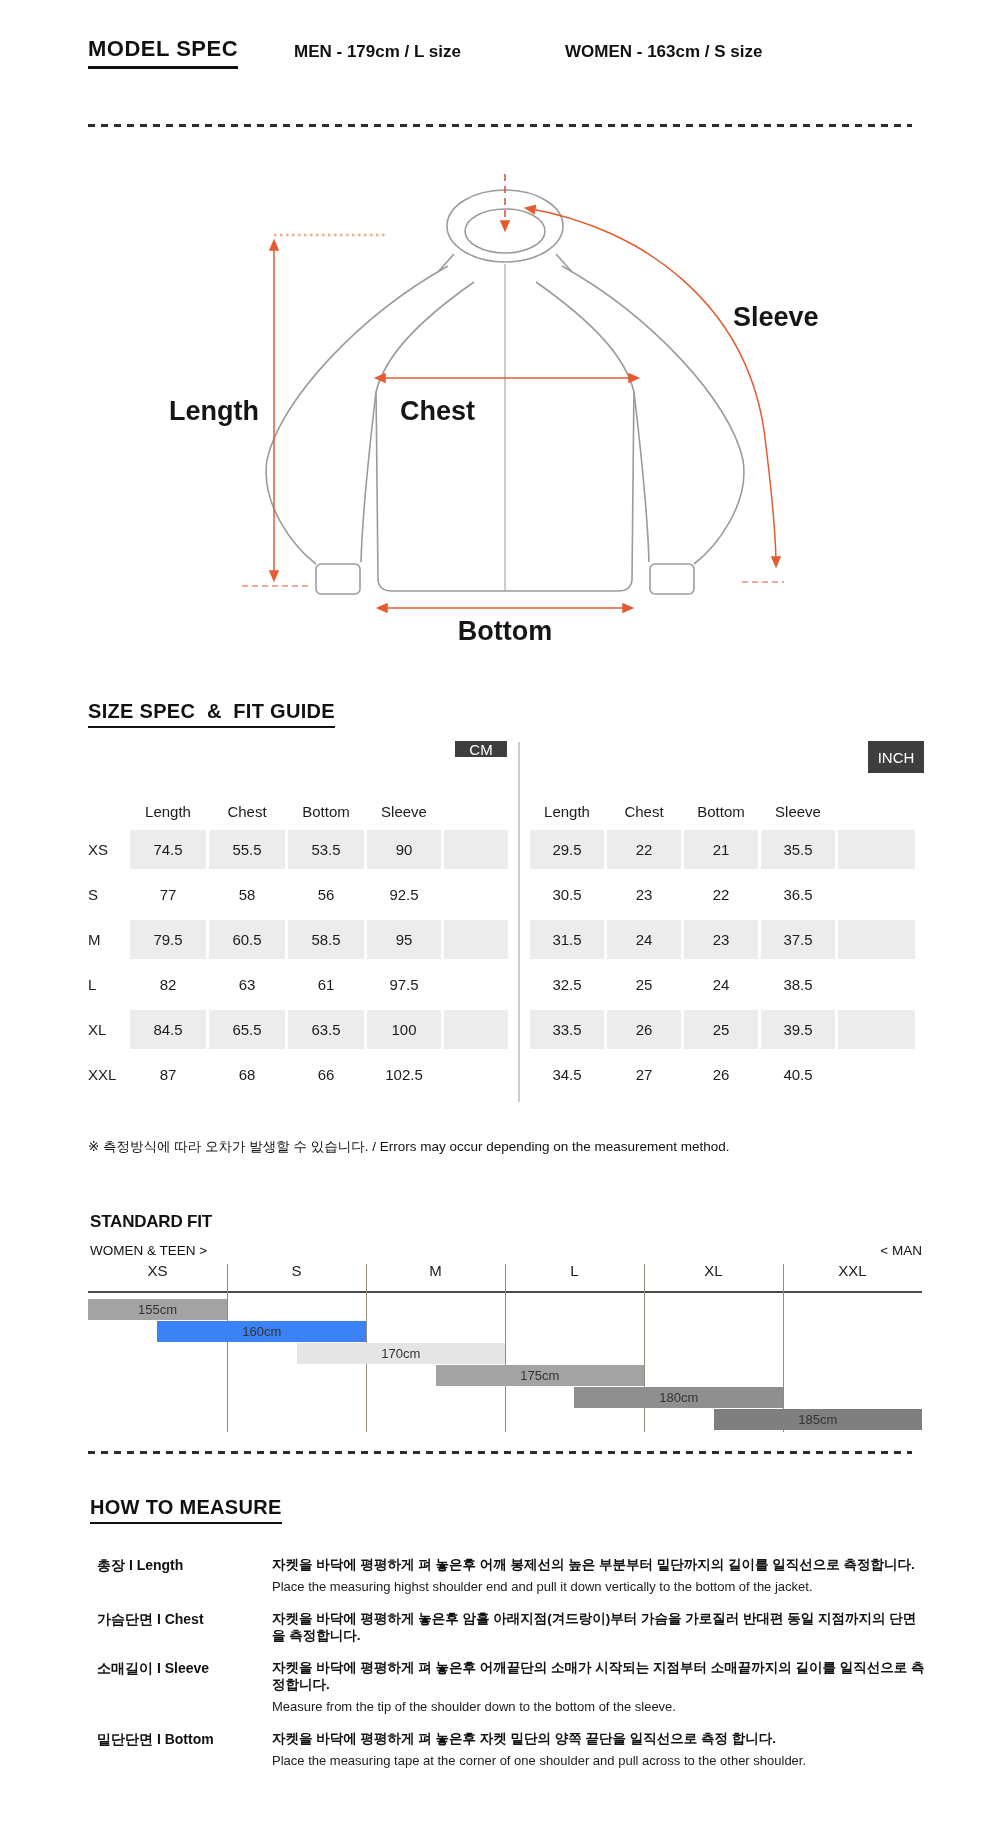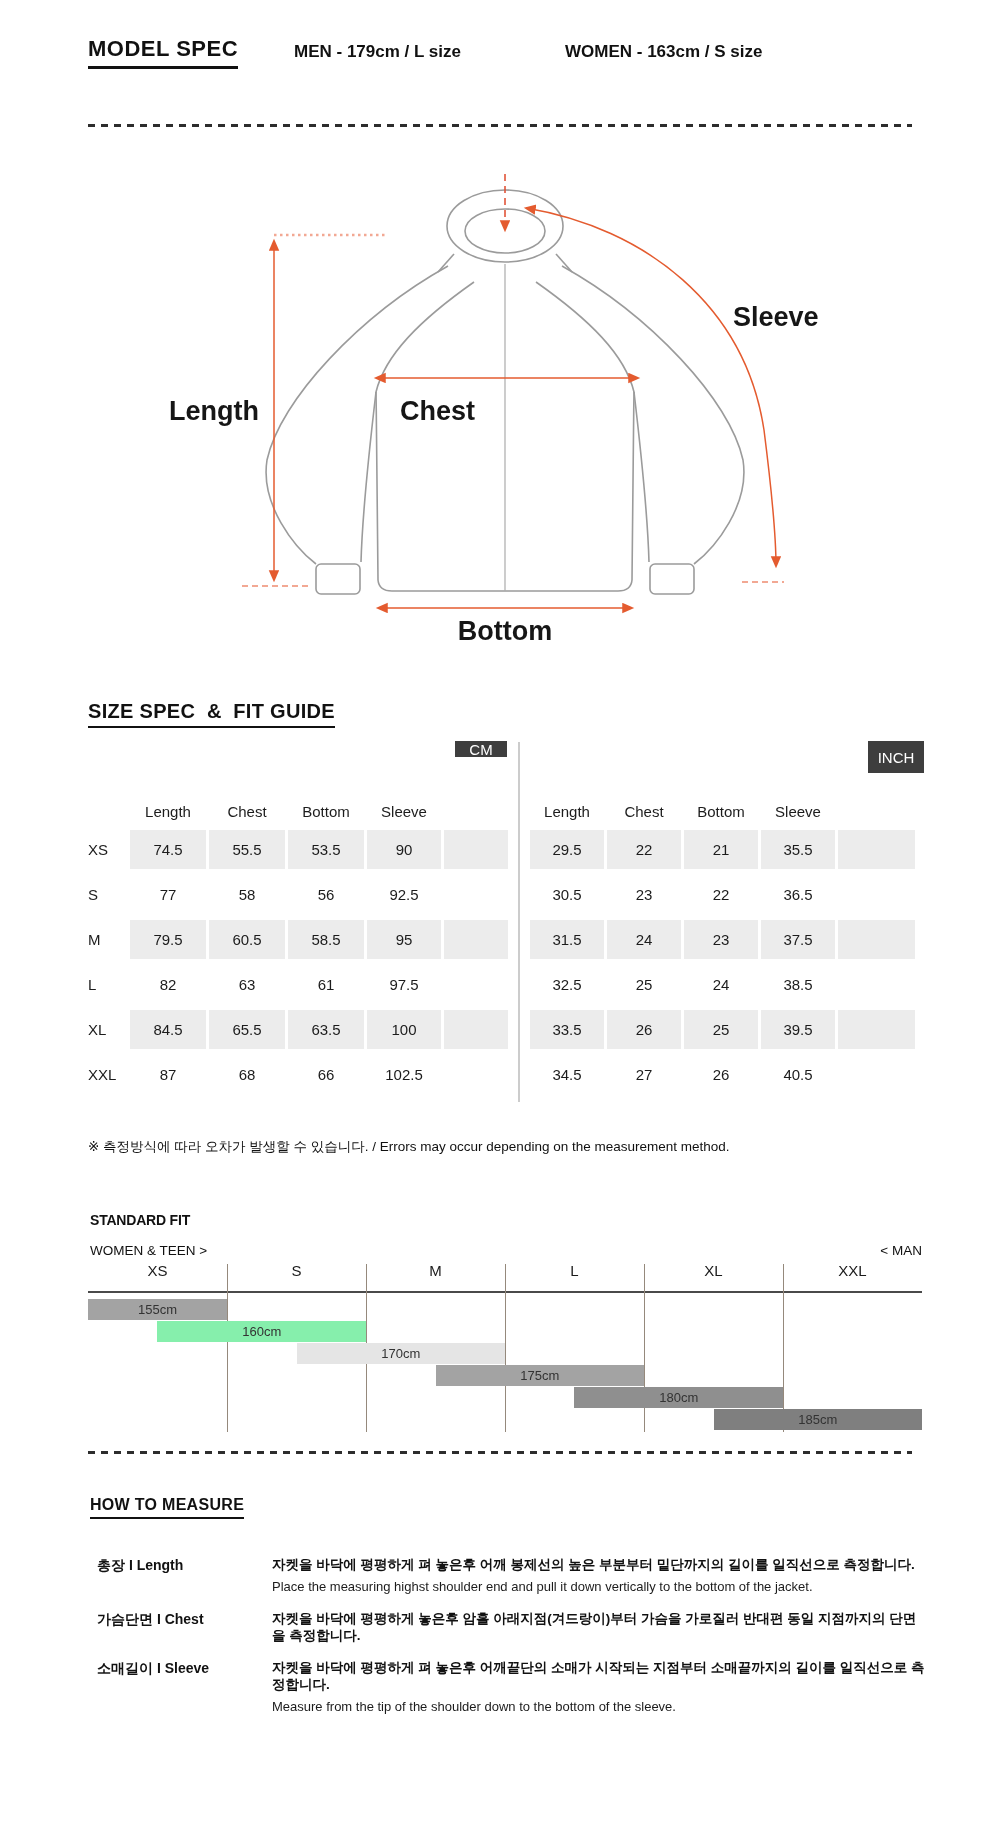--- a/index.html
+++ b/index.html
@@ -24,32 +24,32 @@
   .size-table{display:grid;grid-template-rows:32px repeat(6,45px);column-gap:3px;font-size:15px;color:#1c1c1c;}
   #cm-table{left:85px;top:795px;grid-template-columns:42px 76px 76px 76px 74px 64px;}
   #inch-table{left:530px;top:795px;grid-template-columns:74px 74px 74px 74px 77px;}
   .th-cell{display:flex;align-items:center;justify-content:center;}
   .cell{height:39px;align-self:center;display:flex;align-items:center;justify-content:center;}
   .cell.shade{background:#ececec;}
   .row-label{height:39px;align-self:center;display:flex;align-items:center;padding-left:3px;}
   .v-divider{left:518px;top:742px;width:2px;height:360px;background:#ccc;}
   .note{left:88px;top:1138px;font-size:13.5px;color:#111;}
   
-  .fit-title{left:90px;top:1212px;font-size:14px;font-weight:bold;letter-spacing:-0.2px;}
+  .fit-title{left:90px;top:1212px;font-size:17px;font-weight:bold;letter-spacing:-0.2px;}
   .fit-cap-left{left:90px;top:1243px;font-size:13.5px;}
   .fit-cap-right{right:78px;top:1243px;font-size:13.5px;}
   #fit-chart{left:88px;top:1262px;width:834px;height:172px;}
   .fit-labels{position:absolute;left:0;top:0;width:100%;height:28px;display:flex;}
   .fit-label{flex:1;text-align:center;font-size:15px;color:#1a1a1a;}
   .fit-axis{position:absolute;left:0;top:29px;width:100%;border-top:2px solid #4a4a4a;}
   .tick{position:absolute;top:2px;width:1px;height:168px;background:#95897c;}
   .fit-bar{position:absolute;height:21px;display:flex;align-items:center;justify-content:center;
            font-size:13px;color:#333;}
   
-  .htm-title{left:90px;top:1496px;font-size:16px;font-weight:bold;border-bottom:2.5px solid #111;
+  .htm-title{left:90px;top:1496px;font-size:20px;font-weight:bold;border-bottom:2.5px solid #111;
              padding-bottom:3px;letter-spacing:.3px;}
   #measure-rows{left:97px;top:1556px;width:830px;}
   .m-row{display:flex;align-items:flex-start;margin-bottom:15px;}
   .m-label{width:175px;flex:0 0 175px;font-size:14px;font-weight:bold;padding-top:1px;}
   .m-kr{font-size:13.5px;font-weight:bold;line-height:17px;}
   .m-en{font-size:13px;margin-top:6px;line-height:16px;color:#1c1c1c;}
   
   .svglabel{font-family:"Liberation Sans","DejaVu Sans",sans-serif;font-weight:bold;
             font-size:27px;fill:#161616;}
 </style>
@@ -213,21 +213,21 @@
       </div>
     <div class="fit-axis"></div>
   <div class="tick" style="left: 16.6667%;"></div>
       <div class="tick" style="left: 33.3333%;"></div>
       <div class="tick" style="left: 50%;"></div>
       <div class="tick" style="left: 66.6667%;"></div>
       <div class="tick" style="left: 83.3333%;"></div>
       <div class="fit-bar" style="left: 0%; width: 16.667%; top: 37px; background: #a3a3a3;">
         <div>155cm</div>
       </div>
-      <div class="fit-bar" style="left: 8.333%; width: 25%; top: 59px; background: #86efac;">
+      <div class="fit-bar" style="left: 8.333%; width: 25%; top: 59px; background: #3b82f6;">
         <div>160cm</div>
       </div>
       <div class="fit-bar" style="left: 25%; width: 25%; top: 81px; background: #e5e5e5;">
         <div>170cm</div>
       </div>
       <div class="fit-bar" style="left: 41.667%; width: 25%; top: 103px; background: rgb(163, 163, 163);">
         <div>175cm</div>
       </div>
       <div class="fit-bar" style="left: 58.333%; width: 25%; top: 125px; background: rgb(143, 143, 143);">
         <div>180cm</div>
@@ -254,15 +254,22 @@
           <div class="m-kr">자켓을 바닥에 평평하게 놓은후 암홀 아래지점(겨드랑이)부터 가슴을 가로질러 반대편 동일 지점까지의 단면을 측정합니다.</div>
         </div>
       </div>
       <div class="m-row">
         <div class="m-label">소매길이 I Sleeve</div>
         <div>
           <div class="m-kr">자켓을 바닥에 평평하게 펴 놓은후 어깨끝단의 소매가 시작되는 지점부터 소매끝까지의 길이를 일직선으로 측정합니다.</div>
           <div class="m-en">Measure from the tip of the shoulder down to the bottom of the sleeve.</div>
         </div>
       </div>
+      <div class="m-row">
+        <div class="m-label">밑단단면 I Bottom</div>
+        <div>
+          <div class="m-kr">자켓을 바닥에 평평하게 펴 놓은후 자켓 밑단의 양쪽 끝단을 일직선으로 측정 합니다.</div>
+          <div class="m-en">Place the measuring tape at the corner of one shoulder and pull across to the other shoulder.</div>
+        </div>
+      </div>
     </div>
 
 </div>
 
 </body></html>

